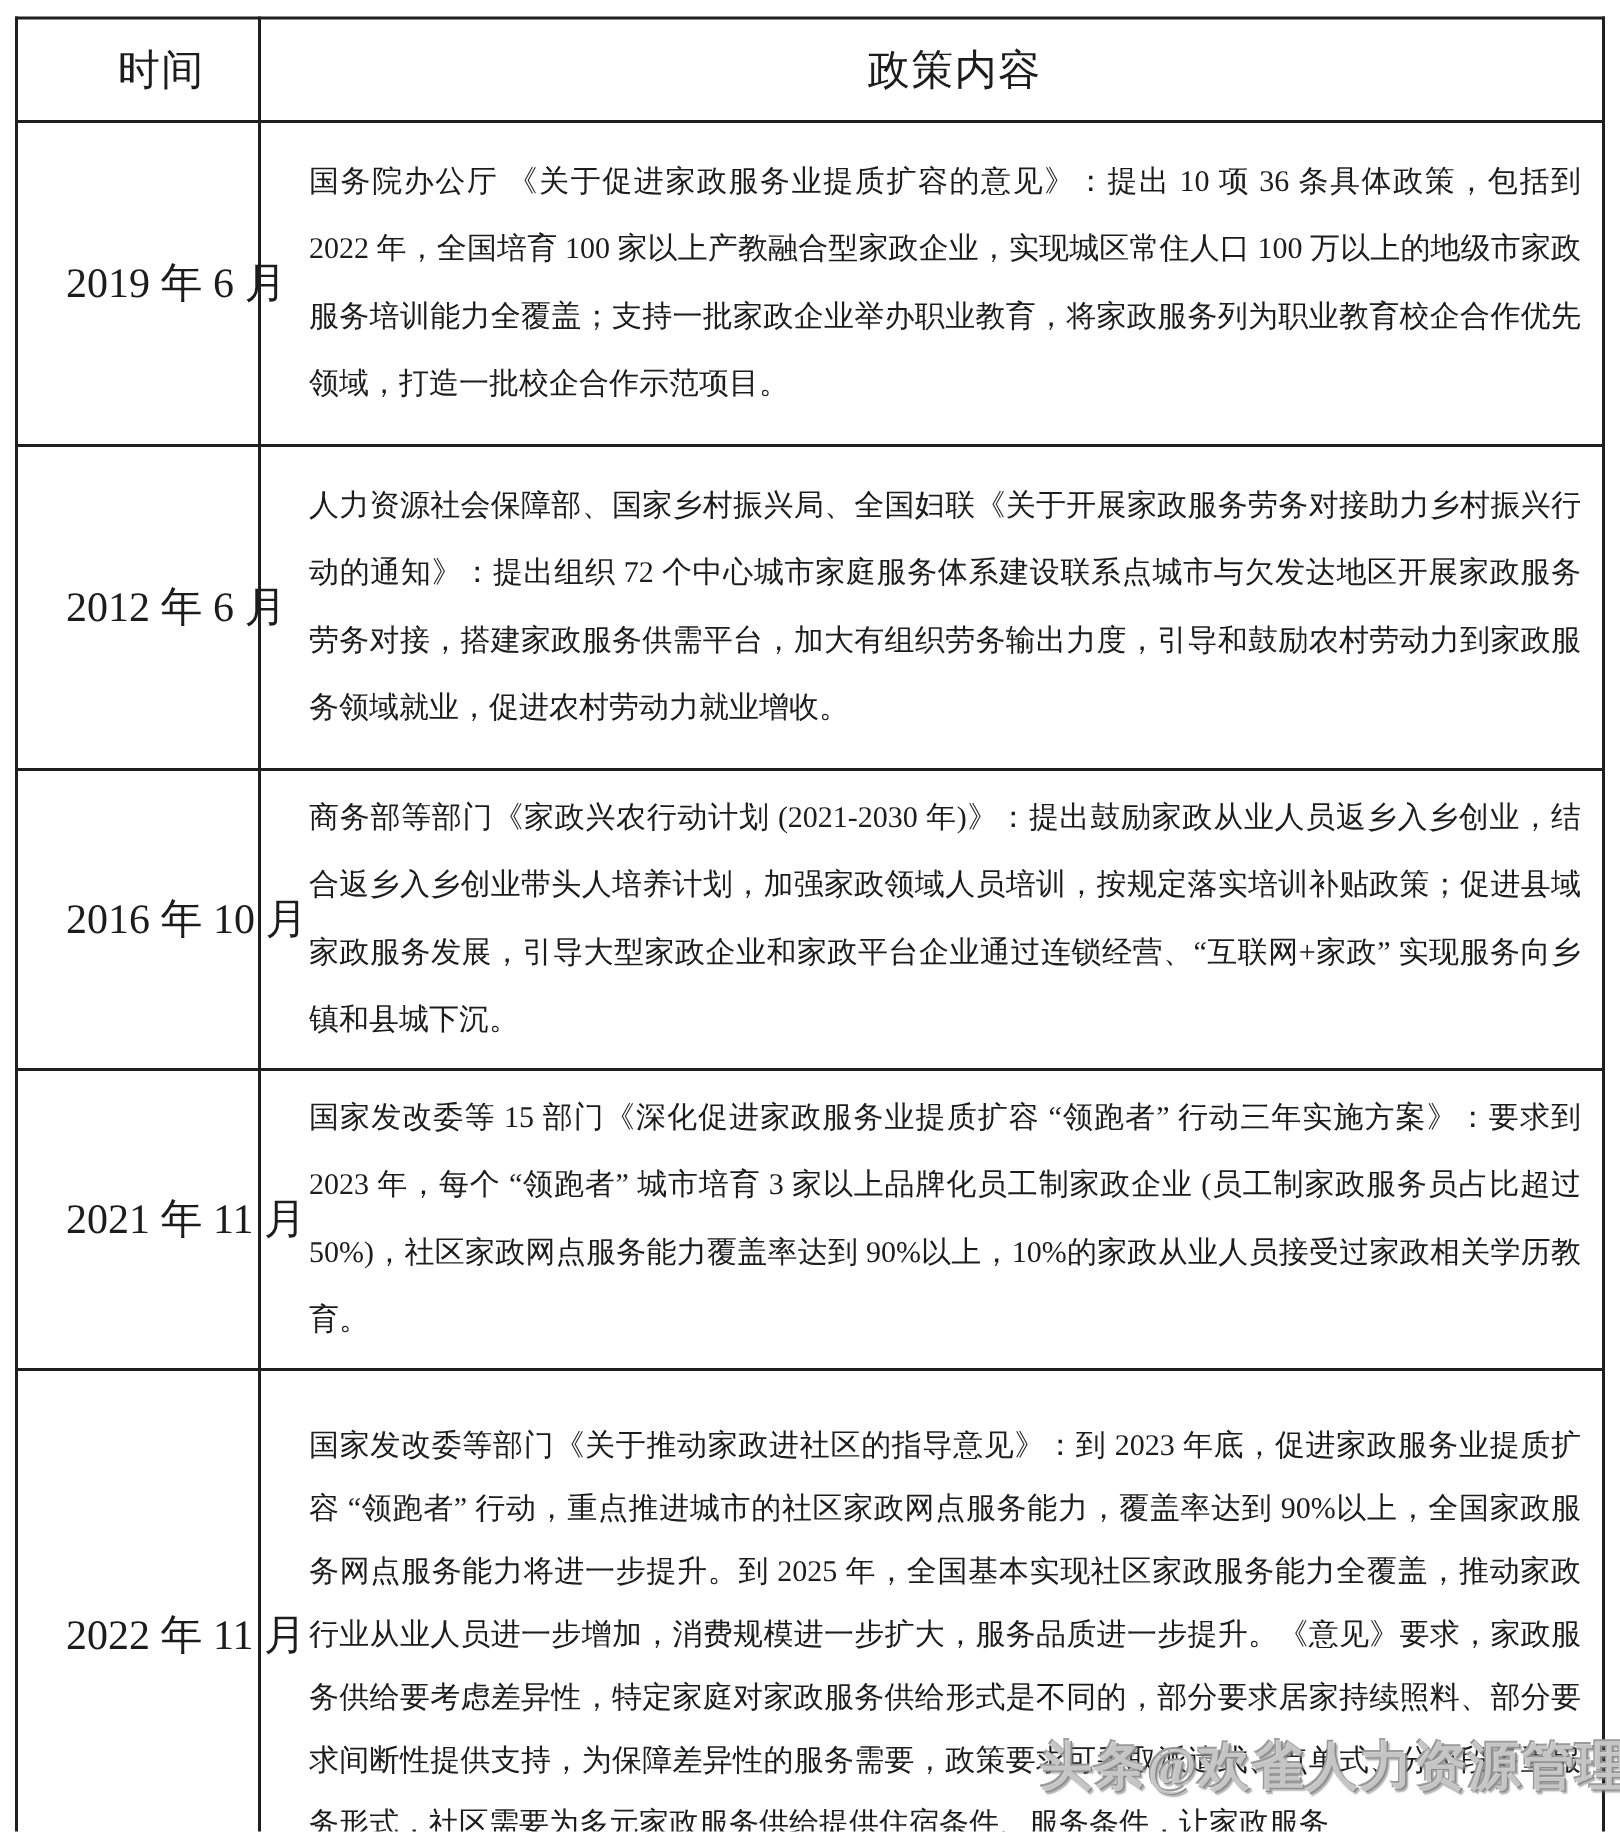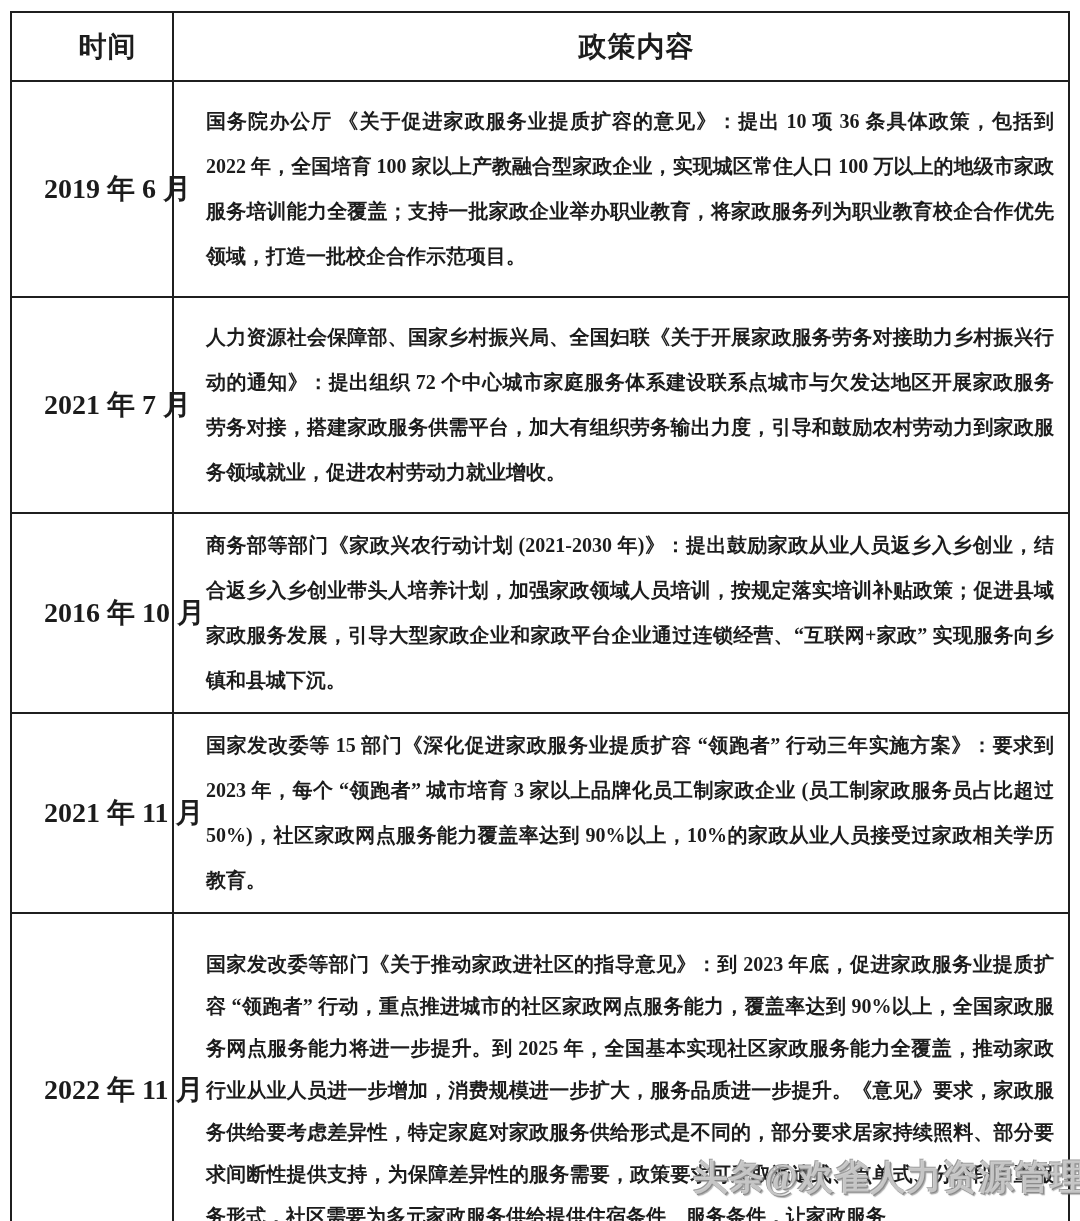--- a/index.html
+++ b/index.html
@@ -23,21 +23,21 @@
     border-collapse: collapse;
     table-layout: fixed;
     width: 1058px;
   }
   table.policy-table col.c-time { width: 162px; }
   table.policy-table col.c-content { width: 896px; }
   table.policy-table th,
   table.policy-table td {
     border: 2px solid #1f1f1f;
     vertical-align: middle;
-    font-weight: bold;
+    font-weight: normal;
     padding-left: 32px;
   }
   thead th {
     height: 65px;
     font-size: 28px;
     text-align: center;
     border-bottom: 3px solid #1f1f1f;
     letter-spacing: 1px;
   }
   td.time-cell {
@@ -88,21 +88,21 @@
         <th>时间</th>
         <th>政策内容</th>
       </tr>
     </thead>
     <tbody>
       <tr class="row-1">
         <td class="time-cell">2019 年 6 月</td>
         <td class="content-cell">国务院办公厅 《关于促进家政服务业提质扩容的意见》：提出 10 项 36 条具体政策，包括到 2022 年，全国培育 100 家以上产教融合型家政企业，实现城区常住人口 100 万以上的地级市家政服务培训能力全覆盖；支持一批家政企业举办职业教育，将家政服务列为职业教育校企合作优先领域，打造一批校企合作示范项目。</td>
       </tr>
       <tr class="row-2">
-        <td class="time-cell">2021 年 7 月</td>
+        <td class="time-cell">2012 年 6 月</td>
         <td class="content-cell">人力资源社会保障部、国家乡村振兴局、全国妇联《关于开展家政服务劳务对接助力乡村振兴行动的通知》：提出组织 72 个中心城市家庭服务体系建设联系点城市与欠发达地区开展家政服务劳务对接，搭建家政服务供需平台，加大有组织劳务输出力度，引导和鼓励农村劳动力到家政服务领域就业，促进农村劳动力就业增收。</td>
       </tr>
       <tr class="row-3">
         <td class="time-cell">2016 年 10 月</td>
         <td class="content-cell">商务部等部门《家政兴农行动计划 (2021-2030 年)》：提出鼓励家政从业人员返乡入乡创业，结合返乡入乡创业带头人培养计划，加强家政领域人员培训，按规定落实培训补贴政策；促进县域家政服务发展，引导大型家政企业和家政平台企业通过连锁经营、“互联网+家政” 实现服务向乡镇和县城下沉。</td>
       </tr>
       <tr class="row-4">
         <td class="time-cell">2021 年 11 月</td>
         <td class="content-cell">国家发改委等 15 部门《深化促进家政服务业提质扩容 “领跑者” 行动三年实施方案》：要求到 2023 年，每个 “领跑者” 城市培育 3 家以上品牌化员工制家政企业 (员工制家政服务员占比超过 50%)，社区家政网点服务能力覆盖率达到 90%以上，10%的家政从业人员接受过家政相关学历教育。</td>
       </tr>

